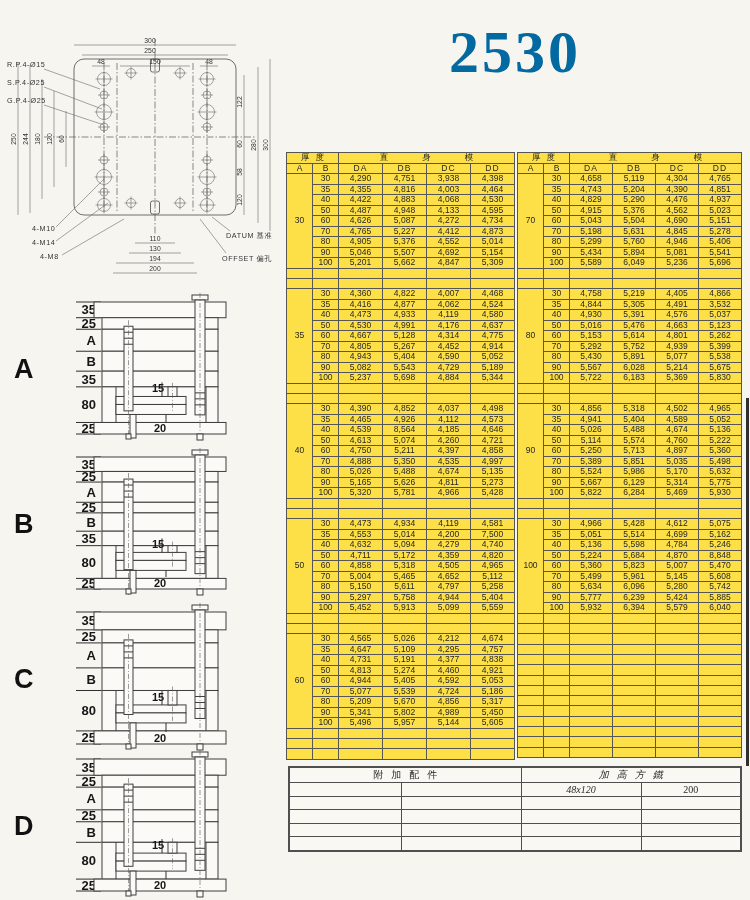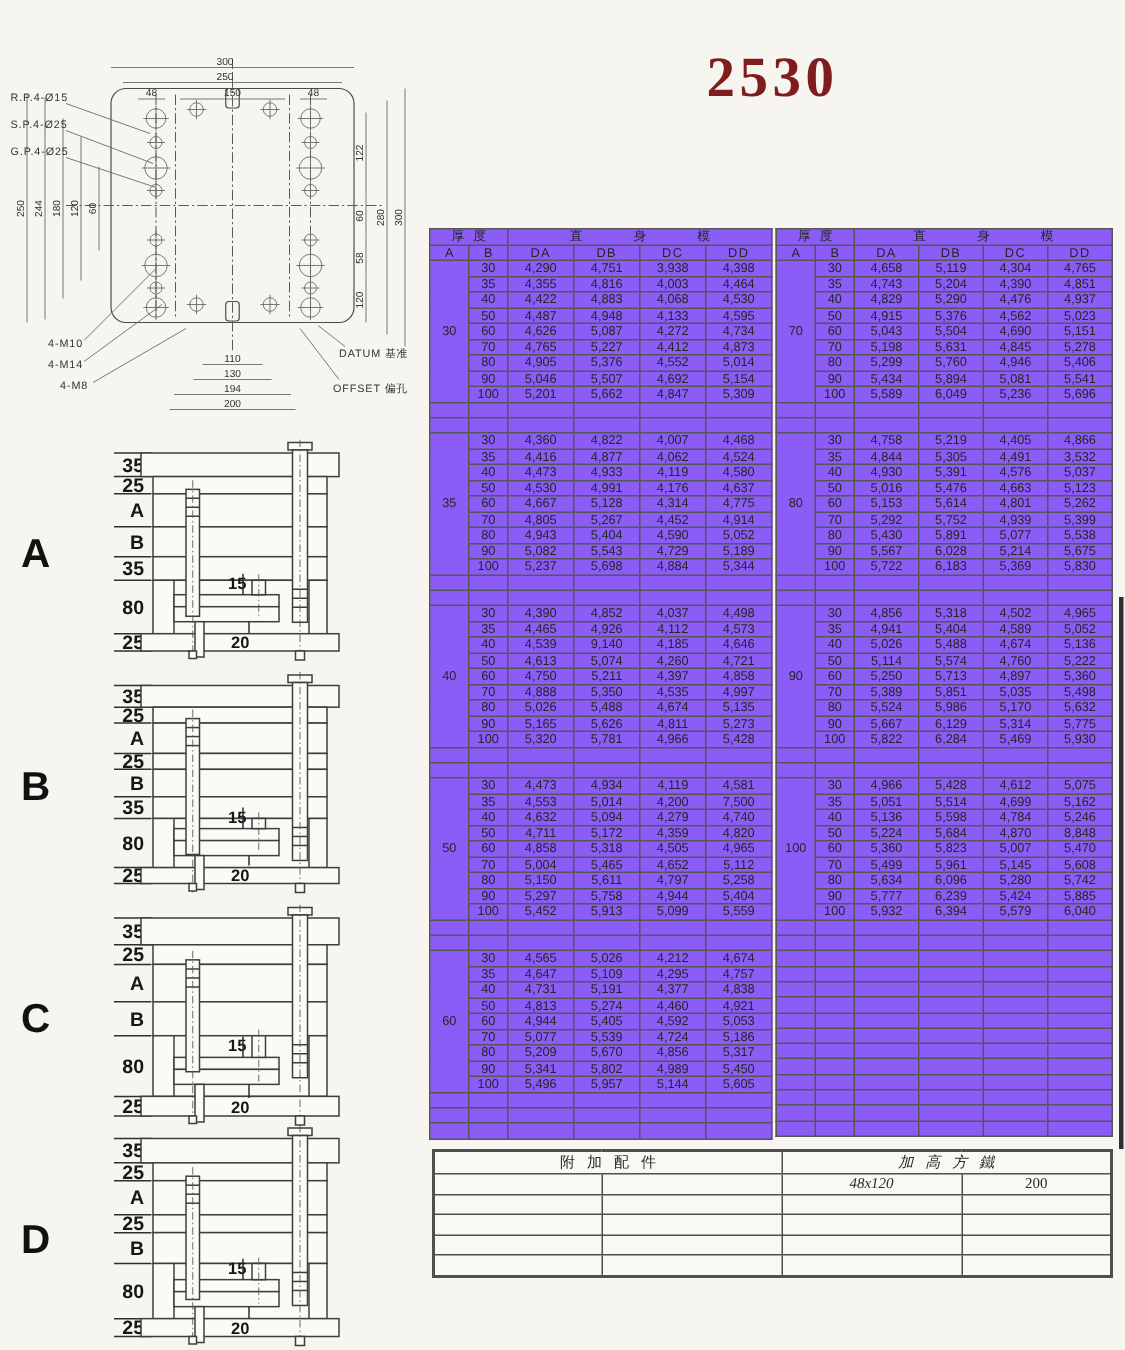--- a/index.html
+++ b/index.html
@@ -1,37 +1,37 @@
 <!DOCTYPE html>
 <html><head>
 <meta charset="utf-8">
 <style>
   html,body{margin:0;padding:0;}
   .page{position:relative;width:750px;height:900px;background:#f6f5f0;overflow:hidden;
         font-family:"Liberation Sans",sans-serif;color:#222;}
   
   .title-block{position:absolute;left:292px;top:26px;width:446px;text-align:center;}
-  .title-model{font-family:"Liberation Serif",serif;font-weight:bold;font-size:38px;
-               letter-spacing:3px;color:#7f1d1d;line-height:52px;}
+  .title-model{font-family:"Liberation Serif",serif;font-weight:bold;font-size:60px;
+               letter-spacing:3px;color:#0369a1;line-height:52px;}
   .title-series{margin-top:2px;font-weight:bold;color:#111;line-height:44px;white-space:nowrap;}
   .title-series .dchar{font-size:44px;font-family:"Liberation Sans",sans-serif;vertical-align:-2px;}
   .title-series .schars{font-size:36px;letter-spacing:12px;margin-left:10px;}
   
   .drawing{position:absolute;left:4px;top:33px;width:280px;height:256px;}
   .drawing svg{width:100%;height:100%;}
   .dline{stroke:#4b4b4b;stroke-width:0.8;fill:none;}
   .dthin{stroke:#6a6a6a;stroke-width:0.6;fill:none;}
   .ddash{stroke:#5a5a5a;stroke-width:0.7;fill:none;stroke-dasharray:7 2 1.5 2;}
   .dtext{font-family:"Liberation Sans",sans-serif;font-size:6.8px;fill:#333;}
   .dlabel{font-family:"Liberation Sans",sans-serif;font-size:7.2px;fill:#333;letter-spacing:0.6px;}
   
   .spec-table{position:absolute;}
   #tableL{left:286px;top:152px;width:228px;}
   #tableR{left:517px;top:152px;width:224px;}
-  table.dtable{border-collapse:collapse;table-layout:fixed;width:100%;background:#8b5cf6;}
+  table.dtable{border-collapse:collapse;table-layout:fixed;width:100%;background:#fde047;}
   table.dtable td{border:1px solid #565656;text-align:center;padding:0;overflow:hidden;
                   white-space:nowrap;font-size:8.5px;height:9.3px;line-height:9.5px;color:#262626;}
   td.h-thick{font-size:11px;height:13px;letter-spacing:6px;text-indent:6px;color:#1c1c1c;}
   td.h-group{font-size:11px;height:13px;letter-spacing:34px;text-indent:34px;color:#1c1c1c;}
   td.h-ab{font-size:10.5px;height:11.5px;color:#1c1c1c;}
   td.h-col{font-size:10.5px;height:11.5px;letter-spacing:1px;color:#1c1c1c;}
   td.a-cell{font-size:9.5px;}
   td.b-cell{font-size:8.5px;}
   
   .diagram{position:absolute;left:4px;width:280px;height:150px;}
@@ -407,21 +407,21 @@
           <tr>
             <td class="b-cell">35</td>
             <td class="num-cell">4,465</td>
             <td class="num-cell">4,926</td>
             <td class="num-cell">4,112</td>
             <td class="num-cell">4,573</td>
           </tr>
           <tr>
             <td class="b-cell">40</td>
             <td class="num-cell">4,539</td>
-            <td class="num-cell">9,140</td>
+            <td class="num-cell">8,564</td>
             <td class="num-cell">4,185</td>
             <td class="num-cell">4,646</td>
           </tr>
           <tr>
             <td class="b-cell">50</td>
             <td class="num-cell">4,613</td>
             <td class="num-cell">5,074</td>
             <td class="num-cell">4,260</td>
             <td class="num-cell">4,721</td>
           </tr>

